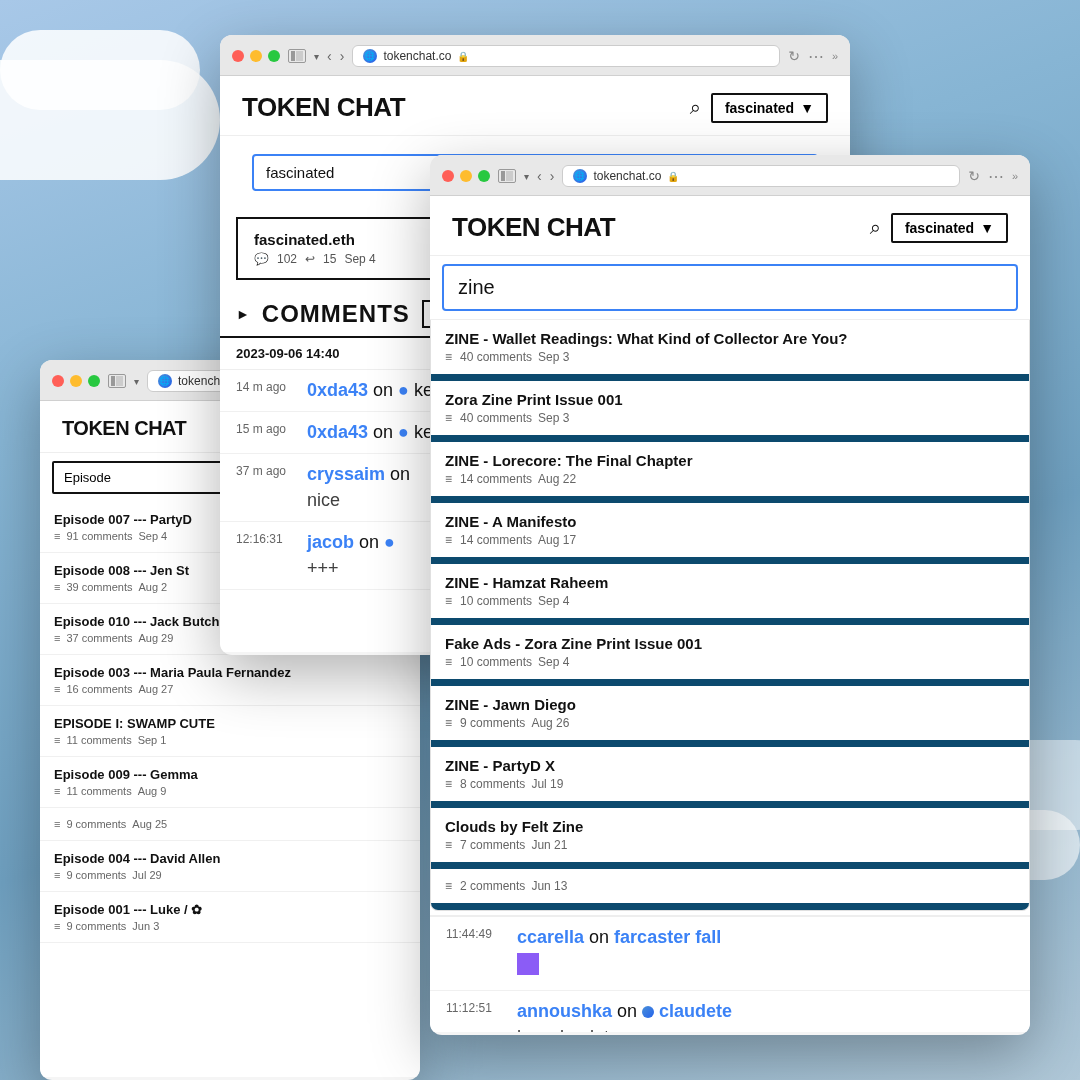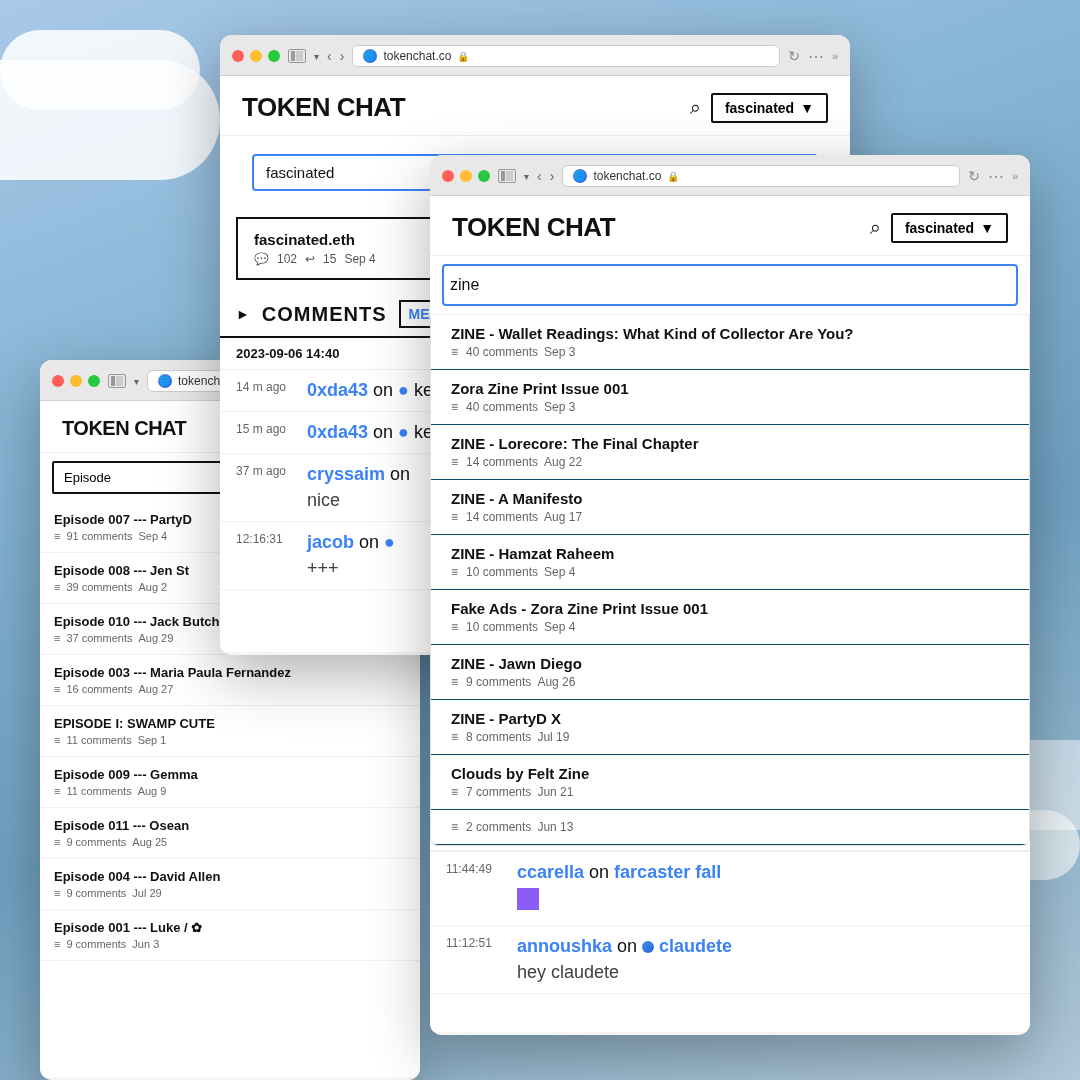--- a/index.html
+++ b/index.html
@@ -164,41 +164,41 @@
       align-items: center;
       gap: 6px;
       border-radius: 2px;
     }
 
     
     .search-box {
       margin: 10px 16px;
       border: 2px solid #3b82f6;
       border-radius: 4px;
-      padding: 10px 6px;
-      font-size: 16px;
+      padding: 10px 14px;
+      font-size: 20px;
       color: #111;
       outline: none;
       width: calc(100% - 32px);
     }
 
     .search-box-2 {
       margin: 10px 16px;
       border: 2px solid #3b82f6;
       border-radius: 4px;
       padding: 8px 12px;
       font-size: 15px;
       color: #111;
       width: calc(100% - 32px);
     }
 
     
     .search-result {
-      padding: 10px 20px;
-      border-bottom: 1px solid #0c4a6e;
+      padding: 10px 14px;
+      border-bottom: 7px solid #0c4a6e;
       cursor: pointer;
     }
 
     .result-title {
       font-size: 15px;
       font-weight: 700;
       color: #111;
       margin-bottom: 3px;
     }
 
@@ -237,21 +237,21 @@
 
     .comments-section {
       padding: 12px 16px 8px;
       border-bottom: 2px solid #111;
       display: flex;
       align-items: center;
       gap: 12px;
     }
 
     .comments-label {
-      font-size: 20px;
+      font-size: 24px;
       font-weight: 900;
       letter-spacing: 1px;
       color: #111;
       font-family: 'Arial Black', sans-serif;
     }
 
     .play-icon {
       font-size: 14px;
       color: #111;
     }
@@ -452,21 +452,20 @@
   </div>
         <div class="episode-item">
     <div class="episode-title">Episode 009 --- Gemma</div>
     <div class="episode-meta">
       <span>≡</span>
       <span>11 comments</span>
       <span>Aug 9</span>
     </div>
   </div>
         <div class="episode-item">
-    <div class="episode-title">Episode 011 --- Osean</div>
     <div class="episode-meta">
       <span>≡</span>
       <span>9 comments</span>
       <span>Aug 25</span>
     </div>
   </div>
         <div class="episode-item">
     <div class="episode-title">Episode 004 --- David Allen</div>
     <div class="episode-meta">
       <span>≡</span>

